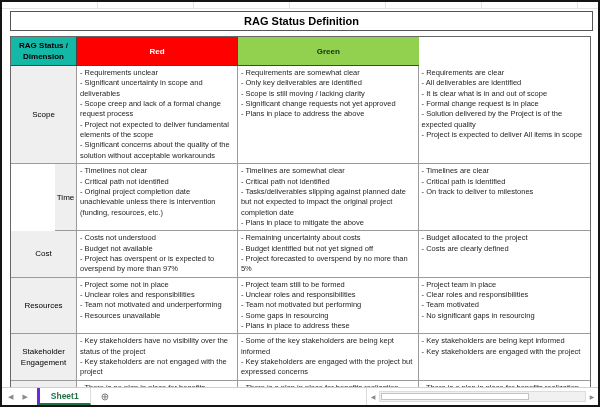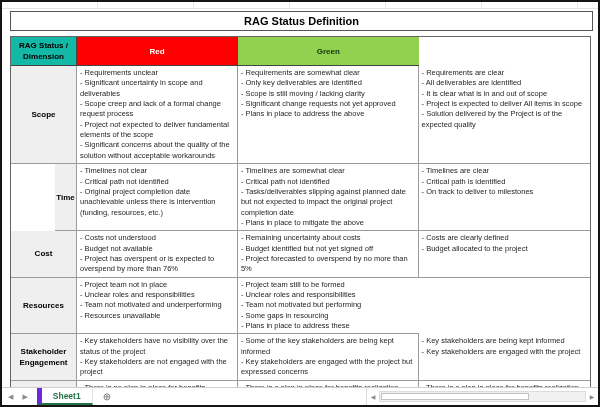--- a/index.html
+++ b/index.html
@@ -33,35 +33,35 @@
   .thead .cell {
     font-weight:bold; text-align:center; font-size:8px; padding:3px 2px;
     display:flex; align-items:center; justify-content:center;
     border-right-color:#444; border-bottom-color:#444;
   }
   .dim-h { background:#14b8a6; color:#000; }
   .red-h   { background:var(--red); color:#fff; }
   .amber-h { background:var(--amber); color:#201500; }
   .green-h { background:var(--green); color:#10330f; }
   .dimcell {
-    background:#efefef; font-weight:bold; font-size:8px; color:#000;
+    background:#efefef; font-weight:normal; font-size:8px; color:#000;
     display:flex; align-items:center; justify-content:center; text-align:center;
     padding:2px 3px;
   }
   .b { margin:0; }
   .tabbar {
     position:absolute; left:0; right:0; bottom:0; height:18px; background:#fff;
     border-top:1px solid #cfcfcf; display:flex; align-items:stretch;
   }
   .navarrows { display:flex; align-items:center; gap:9px; padding:0 9px 0 6px; color:#8a8a8a; font-size:7px; }
   .navarrows span { cursor:default; }
   .sheettab {
     display:flex; align-items:center; padding:0 11px; font-size:8.5px; font-weight:bold;
     color:var(--excel-green); border-bottom:2px solid var(--excel-green);
-    border-left:5px solid #6d28d9; border-right:1px solid #dedede; background:#fff;
+    border-left:3px solid #6d28d9; border-right:1px solid #dedede; background:#fff;
   }
   .addsheet { display:flex; align-items:center; padding:0 10px; color:#6d6d6d; font-size:10px; }
   .spacer { flex:1; }
   .scrollgroup { display:flex; align-items:center; width:232px; border-left:1px solid #dcdcdc; }
   .scroll-btn { width:12px; font-size:6px; color:#8a8a8a; text-align:center; flex:none; }
   .scroll-track { flex:1; height:11px; background:#f1f1f1; border:1px solid #dcdcdc; position:relative; }
   .scroll-thumb { position:absolute; left:1px; top:1px; bottom:1px; width:72%; background:#fff; border:1px solid #c3c3c3; }
 </style>
 </head>
 <body>
@@ -92,22 +92,23 @@
             <div class="b">- Requirements are somewhat clear</div>
             <div class="b">- Only key deliverables are identified</div>
             <div class="b">- Scope is still moving / lacking clarity</div>
             <div class="b">- Significant change requests not yet approved</div>
             <div class="b">- Plans in place to address the above</div>
           </div>
           <div class="cell">
             <div class="b">- Requirements are clear</div>
             <div class="b">- All deliverables are identified</div>
             <div class="b">- It is clear what is in and out of scope</div>
+            <div class="b">- Formal change request is in place</div>
+            <div class="b">- Solution delivered by the Project is of the expected quality</div>
             <div class="b">- Project is expected to deliver All items in scope</div>
-            <div class="b">- Solution delivered by the Project is of the expected quality</div>
           </div>
         </div>
         <div class="trow">
           <div class="cell dimcell" style="min-height: 50px; margin-left: 44px;">Time</div>
           <div class="cell">
             <div class="b">- Timelines not clear</div>
             <div class="b">- Critical path not identified</div>
             <div class="b">- Original project completion date unachievable unless there is intervention (funding, resources, etc.)</div>
           </div>
           <div class="cell">
@@ -120,46 +121,52 @@
             <div class="b">- Timelines are clear</div>
             <div class="b">- Critical path is identified</div>
             <div class="b">- On track to deliver to milestones</div>
           </div>
         </div>
         <div class="trow">
           <div class="cell dimcell" style="min-height: 41px;">Cost</div>
           <div class="cell">
             <div class="b">- Costs not understood</div>
             <div class="b">- Budget not available</div>
-            <div class="b">- Project has overspent or is expected to overspend by more than 76%</div>
+            <div class="b">- Project has overspent or is expected to overspend by more than 97%</div>
           </div>
           <div class="cell">
             <div class="b">- Remaining uncertainty about costs</div>
             <div class="b">- Budget identified but not yet signed off</div>
             <div class="b">- Project forecasted to overspend by no more than 5%</div>
           </div>
           <div class="cell">
+            <div class="b">- Budget allocated to the project</div>
             <div class="b">- Costs are clearly defined</div>
-            <div class="b">- Budget allocated to the project</div>
           </div>
         </div>
         <div class="trow">
           <div class="cell dimcell" style="min-height: 49px;">Resources</div>
           <div class="cell">
-            <div class="b">- Project team not in place</div>
+            <div class="b">- Project some not in place</div>
             <div class="b">- Unclear roles and responsibilities</div>
             <div class="b">- Team not motivated and underperforming</div>
             <div class="b">- Resources unavailable</div>
           </div>
           <div class="cell">
             <div class="b">- Project team still to be formed</div>
             <div class="b">- Unclear roles and responsibilities</div>
             <div class="b">- Team not motivated but performing</div>
             <div class="b">- Some gaps in resourcing</div>
             <div class="b">- Plans in place to address these</div>
+          </div>
+          <div class="cell">
+            <div class="b">- Project team in place</div>
+            <div class="b">- Clear roles and responsibilities</div>
+            <div class="b">- Team motivated</div>
+            <div class="b">- No significant gaps in resourcing</div>
           </div>
         </div>
         <div class="trow">
           <div class="cell dimcell" style="min-height: 36px;">Stakeholder Engagement</div>
           <div class="cell">
             <div class="b">- Key stakeholders have no visibility over the status of the project</div>
             <div class="b">- Key stakeholders are not engaged with the project</div>
           </div>
           <div class="cell">
             <div class="b">- Some of the key stakeholders are being kept informed</div>

